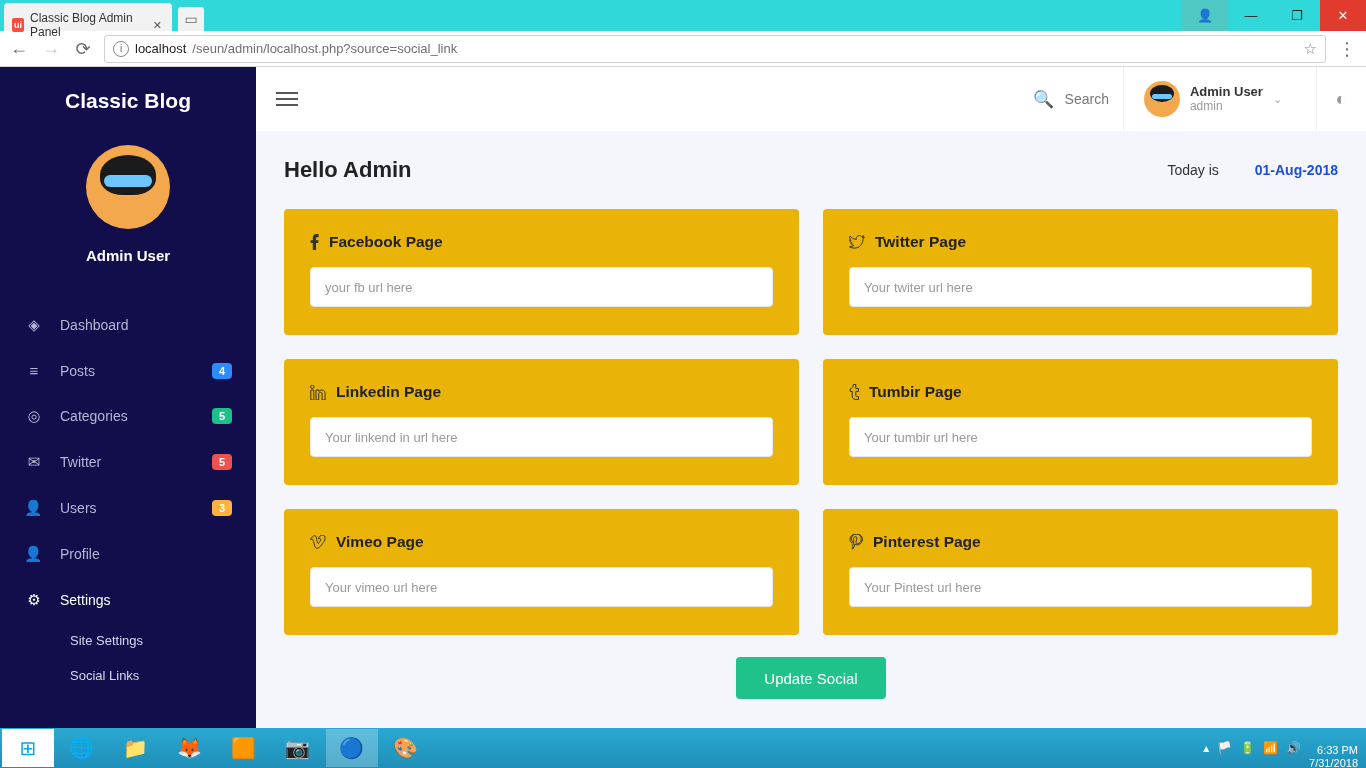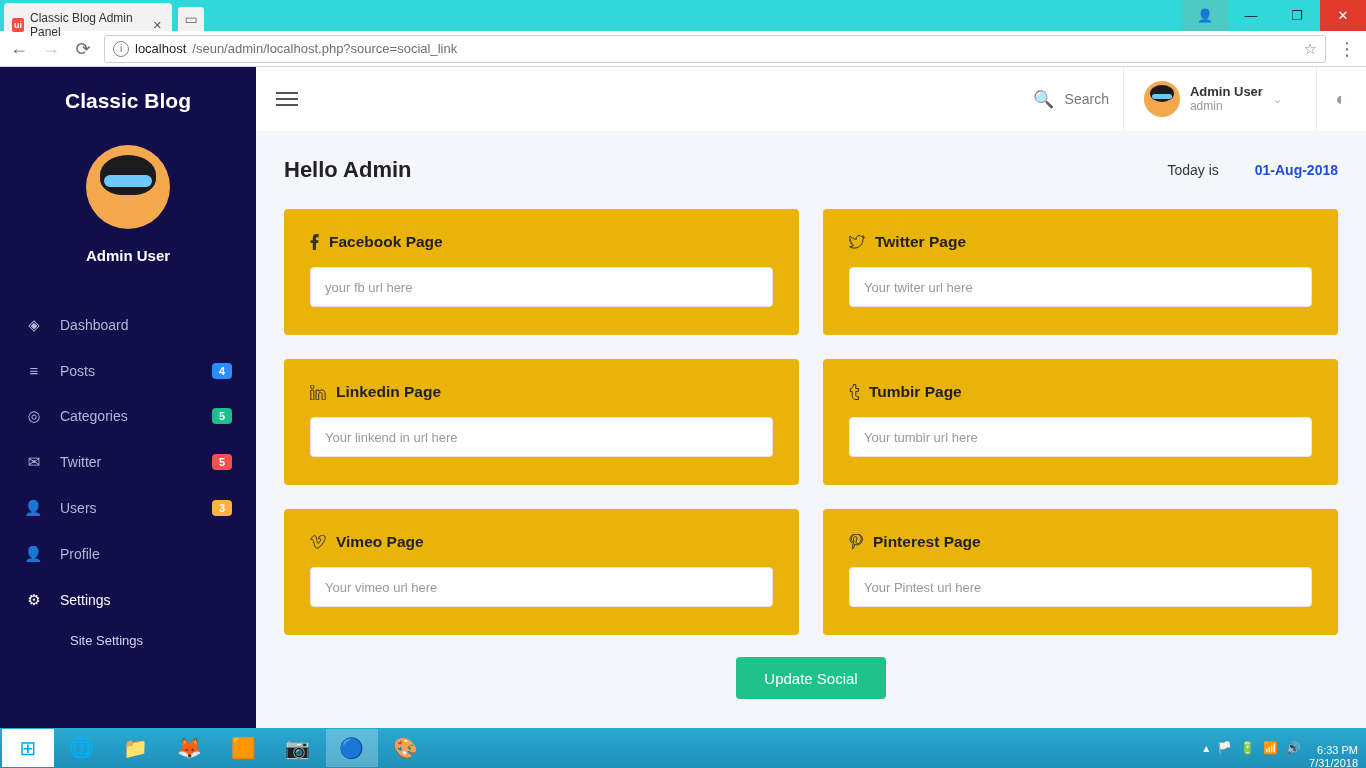--- a/index.html
+++ b/index.html
@@ -143,20 +143,21 @@
         </div>
         <div class="nav-item">
           <span class="nav-icon">👤</span>
     <span>Profile</span>
     </div>
         <div class="nav-item active">
           <span class="nav-icon">⚙</span>
     <span>Settings</span>
     </div>
         <div class="sub-item">Site Settings</div>
+        <div class="sub-item">Social Links</div>
       </nav>
   </aside>
 
   <main class="main">
     <div class="topbar">
       <div class="hamb">
           <span></span>
           <span></span>
           <span></span>
         </div>

